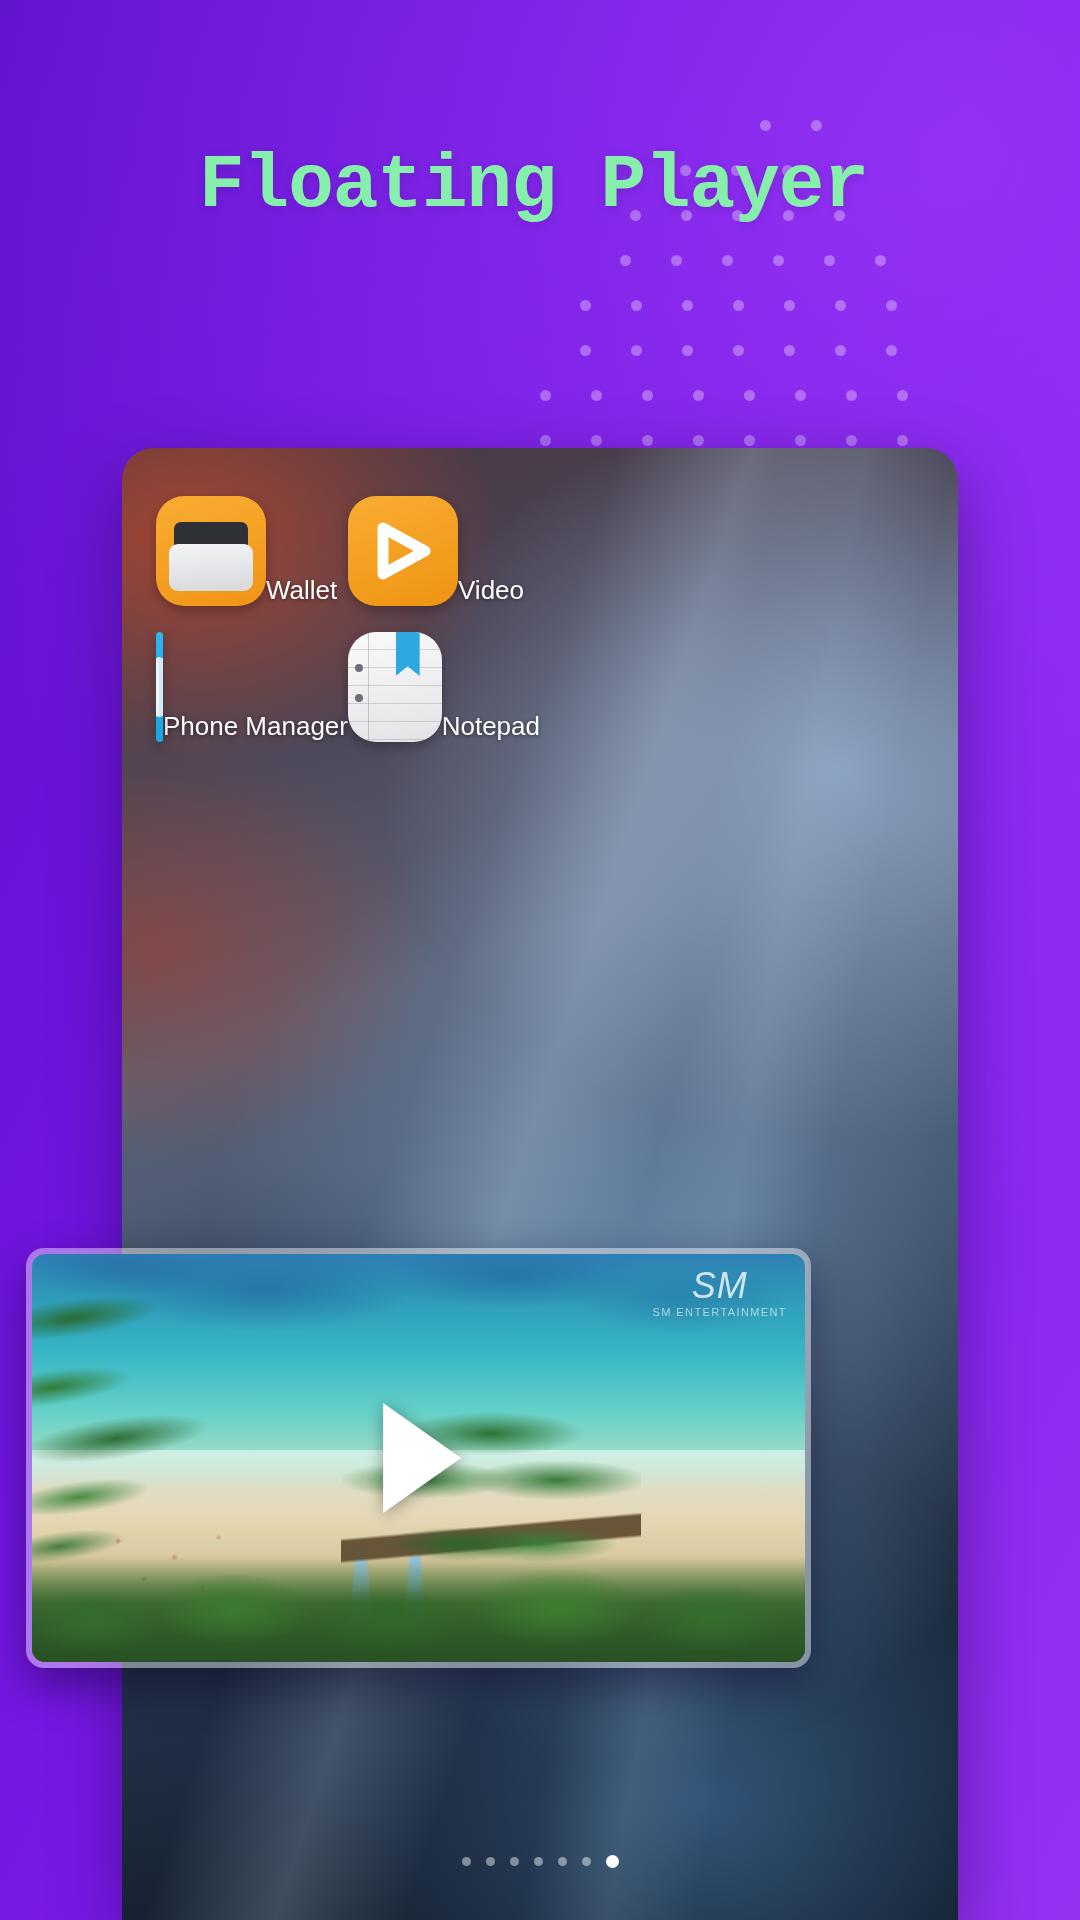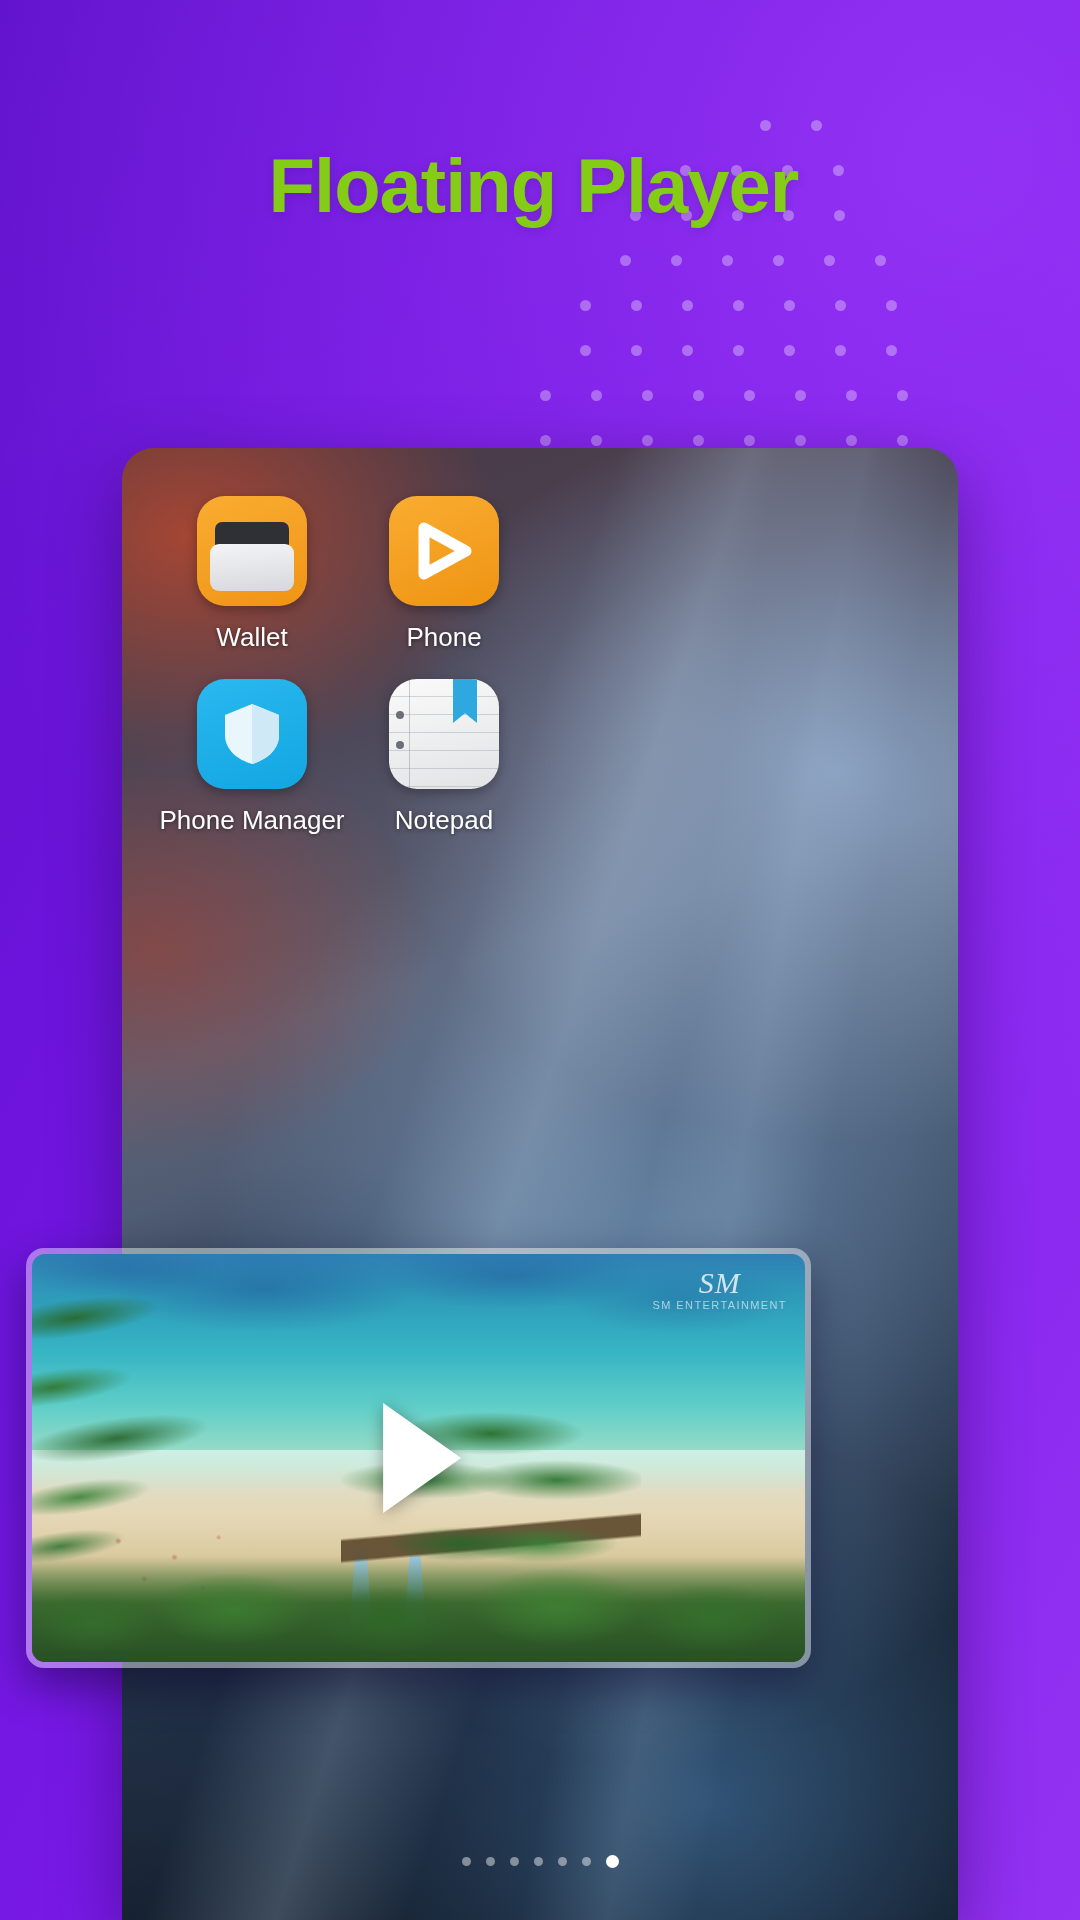--- a/index.html
+++ b/index.html
@@ -32,26 +32,26 @@
   #dots-deco .d {
     width:11px; height:11px; border-radius:50%;
     background:rgba(255,255,255,.33);
   }
 
   
   #title {
     position:absolute;
     left:0; right:13px; top:148px;
     text-align:center;
-    color:#84cc16;
+    color:#86efac;
     font-size:76px;
     line-height:1;
     font-weight:bold;
     letter-spacing:-1px;
-    font-family:Liberation Sans, sans-serif;
+    font-family:Liberation Mono, monospace;
     text-shadow:0 2px 10px rgba(40,0,90,.18);
   }
 
   
   #phone {
     position:absolute;
     left:122px; top:448px;
     width:836px; height:1472px;
     border-radius:32px 32px 0 0;
     overflow:hidden;
@@ -78,21 +78,21 @@
 
   
   #app-grid {
     position:absolute;
     left:0; right:0; top:48px;
     padding:0 34px;
   }
   .app-row { display:flex; }
   .app-cell {
     width:25%;
-    display:flex; flex-direction:column; align-items:center;
+    display:flex; flex-direction:row; align-items:flex-end;
     margin-bottom:26px;
   }
   .app-icon {
     width:110px; height:110px;
     border-radius:28px;
     position:relative;
     box-shadow:0 4px 12px rgba(0,0,0,.3);
     overflow:hidden;
   }
   .app-label {
@@ -254,21 +254,21 @@
     position:absolute; left:47%; top:74%; width:90px; height:70px;
     background:linear-gradient(170deg, rgba(150,200,232,.9) 0 46%, rgba(110,168,210,.9) 100%);
     clip-path:polygon(16% 0,28% 0,34% 100%,10% 100%);
   }
   #watermark{
     position:absolute; right:18px; top:12px;
     text-align:center; color:rgba(255,255,255,.78);
     line-height:1.1;
   }
   #watermark .wm-logo{
-    font-size:30px; font-style:italic; font-family:Liberation Serif, serif;
+    font-size:36px; font-style:italic; font-family:Liberation Sans, sans-serif;
     letter-spacing:1px;
   }
   #watermark .wm-text{
     font-size:11px; letter-spacing:1.4px; color:rgba(255,255,255,.6);
   }
   #play-button{
     position:absolute; left:50%; top:50%;
     transform:translate(-46%,-50%);
     width:0; height:0;
     border-left:78px solid #ffffff;
@@ -417,21 +417,21 @@
       </div>
 
 
 
       <div class="app-cell">
         <div class="app-icon ic-video">
           <svg width="64" height="66" viewBox="0 0 64 66">
             <path d="M12 10 L54 33 L12 56 Z" fill="none" stroke="#ffffff" stroke-width="11" stroke-linejoin="round" stroke-linecap="round"></path>
           </svg>
         </div>
-        <div class="app-label">Phone</div>
+        <div class="app-label">Video</div>
       </div>
 
     </div>
 
     <div class="app-row">
 
       <div class="app-cell">
         <div class="app-icon ic-pm">
           <svg width="62" height="66" viewBox="0 0 62 66">
             <path d="M31 3 L58 14 L58 34 C58 49 45 59 31 63 C17 59 4 49 4 34 L4 14 Z" fill="#e9f7fd"></path>

